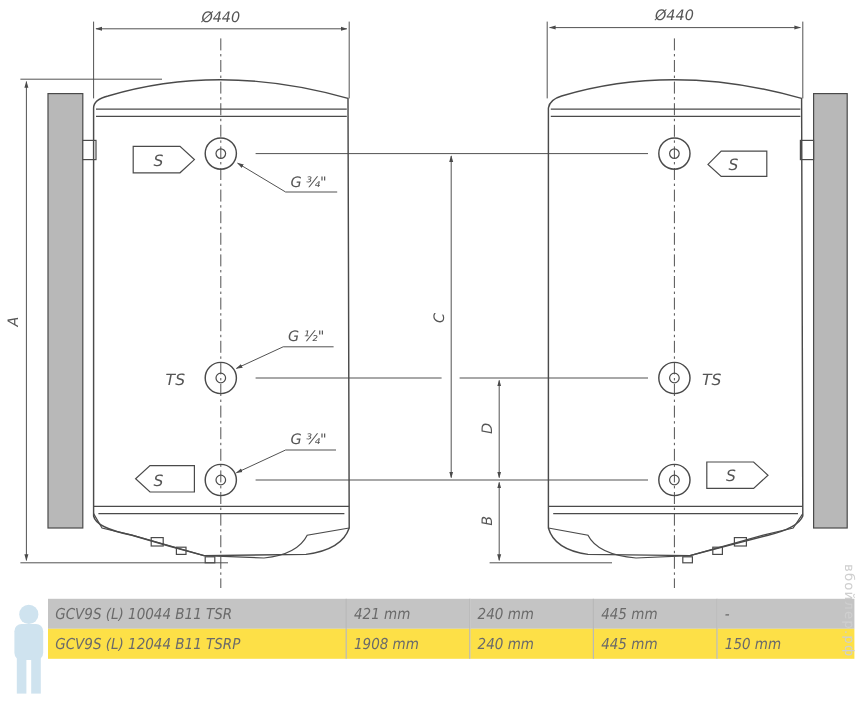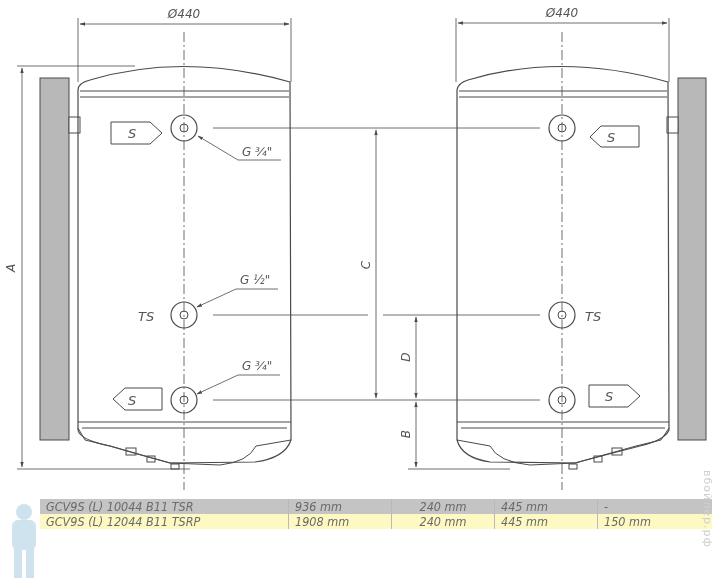--- a/index.html
+++ b/index.html
@@ -4,25 +4,25 @@
 <style>
   html, body { margin: 0; padding: 0; background: #ffffff; }
   body { width: 716px; height: 587px; position: relative; overflow: hidden;
          font-family: "DejaVu Sans", sans-serif; }
   #drawing { position: absolute; left: 0; top: 0; }
   .lbl { font-family: "DejaVu Sans", sans-serif; font-style: italic; fill: #555; }
   .stroke { stroke: #4a4a4a; fill: none; }
   .table-wrap { position: absolute; left: 40px; top: 499px; width: 672px; }
   table { border-collapse: collapse; width: 100%; font-family: "DejaVu Sans Condensed", "DejaVu Sans", sans-serif;
           font-style: italic; font-size: 12.5px; color: #6a6a6a; }
-  td { height: 15px; padding: 0 6px; border-right: 1px solid #b9b9b9; white-space: nowrap; }
+  td { height: 25px; padding: 0 6px; border-right: 1px solid #b9b9b9; white-space: nowrap; }
   tr.r0 td, tr.r2 td { background: #c4c4c4; }
-  tr.r1 td { background: #fef9c3; }
+  tr.r1 td { background: #fde047; }
   td:last-child { border-right: none; }
-  .c0 { width: 236px; } .c1 { width: 90px; } .c2 { width: 90px; text-align: center; } .c3 { width: 90px; }
+  .c0 { width: 236px; } .c1 { width: 90px; } .c2 { width: 90px; } .c3 { width: 90px; }
   .watermark-right { position: absolute; right: 2px; top: 470px; writing-mode: vertical-rl;
           font-size: 11px; color: #cfcfcf; letter-spacing: 1px; }
   .mascot { position: absolute; left: 4px; top: 500px; width: 38px; height: 82px; }
 </style>
 </head>
 <body>
 
 <svg id="drawing" width="716" height="495" viewBox="0 0 716 495">
   <defs>
     <marker id="arr" viewBox="0 0 10 10" refX="9" refY="5" markerWidth="7" markerHeight="7" orient="auto-start-reverse">
@@ -139,21 +139,21 @@
     <rect x="10" y="48" width="8" height="30" fill="#cfe3ef"></rect>
     <rect x="22" y="48" width="8" height="30" fill="#cfe3ef"></rect>
   </svg>
 </div>
 
 <div class="table-wrap">
   <table>
     <tbody>
       <tr class="r0">
         <td class="c0">GCV9S (L) 10044 B11 TSR</td>
-        <td class="c1">936 mm</td>
+        <td class="c1">421 mm</td>
         <td class="c2">240 mm</td>
         <td class="c3">445 mm</td>
         <td class="c4">-</td>
       </tr>
       <tr class="r1">
         <td class="c0">GCV9S (L) 12044 B11 TSRP</td>
         <td class="c1">1908 mm</td>
         <td class="c2">240 mm</td>
         <td class="c3">445 mm</td>
         <td class="c4">150 mm</td>

